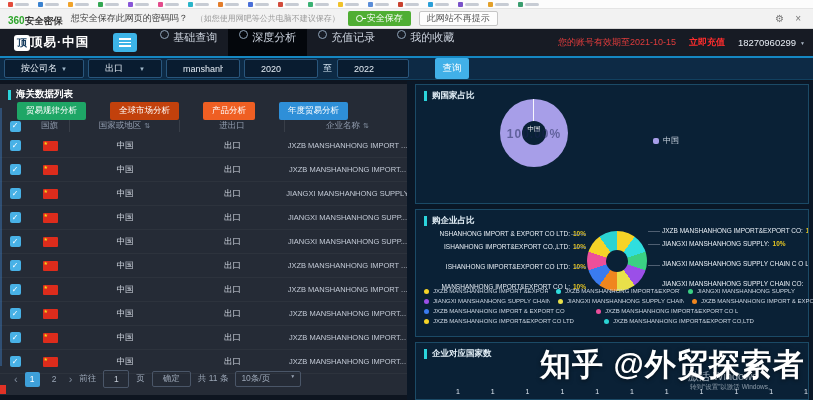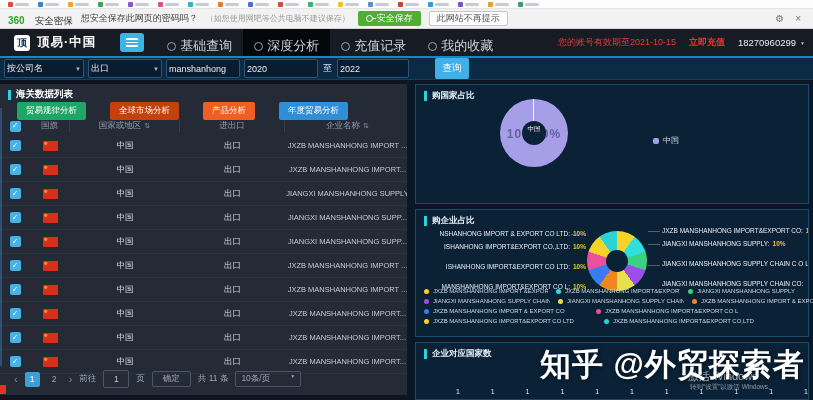--- a/index.html
+++ b/index.html
@@ -8,53 +8,53 @@
   
   #bookmarks{position:absolute;left:0;top:0;width:813px;height:9px;background:#fcfcfc;
     display:flex;align-items:center;gap:9px;padding-left:8px;border-bottom:1px solid #e4e4e4;box-sizing:border-box}
   .bm-item{display:flex;align-items:center;gap:2px}
   .bm-dot{width:5px;height:5px;border-radius:1px;display:inline-block}
   .bm-bar{width:14px;height:3px;border-radius:2px;background:#c7ccd4;display:inline-block}
   
   #pwbar{position:absolute;left:0;top:9px;width:813px;height:20px;background:#f2f2f2;
     border-bottom:1px solid #d6d6d6;display:flex;align-items:center;gap:8px;padding:0 8px;box-sizing:border-box}
   .brand360{font-size:10px;font-weight:bold;color:#2ea52c}
-  .brandrest{font-size:9.5px;font-weight:normal;color:#333;margin-left:10px}
+  .brandrest{font-size:9.5px;font-weight:bold;color:#333;margin-left:0}
   .pw-msg{font-size:9px;color:#444}
   .pw-note{font-size:8px;color:#9a9a9a}
   .pw-save{background:#4fae33;color:#fff;border:none;border-radius:2px;font-size:9px;
     height:15px;padding:0 8px;display:flex;align-items:center;gap:4px}
   .key-ico{width:5px;height:5px;border:1px solid #fff;border-radius:50%;position:relative;display:inline-block}
   .key-ico::after{content:"";position:absolute;left:5px;top:2px;width:4px;height:1px;background:#fff}
   .pw-dismiss{background:#fdfdfd;color:#555;border:1px solid #c6c6c6;border-radius:2px;font-size:9px;height:15px;padding:0 7px}
   .win-ctl{margin-left:auto;display:flex;gap:11px;color:#777;font-size:10px;padding-right:4px}
   
   #appheader{position:absolute;left:0;top:29px;width:813px;height:27px;background:#171b24;
     display:flex;align-items:center;padding-left:14px;box-sizing:border-box}
   .logo-box{width:16px;height:16px;background:#fff;border-radius:3px;display:flex;align-items:center;
     justify-content:center;font-size:10px;font-weight:bold;color:#143a5c}
-  .app-title{color:#fff;font-size:12.5px;font-weight:bold;margin-left:7px;letter-spacing:1px}
+  .app-title{color:#fff;font-size:12.5px;font-weight:bold;letter-spacing:1px}
   .hamburger{width:24px;height:19px;background:#3cb4e7;border-radius:3px;margin-left:24px;
     display:flex;flex-direction:column;justify-content:center;gap:2px;align-items:center;border:none}
   .hamburger i{width:12px;height:1.5px;background:#fff;display:block}
   #nav{display:flex;margin-left:12px;height:27px}
-  .nav-item{display:flex;align-items:center;gap:4px;padding:17px 11px;font-size:13px;color:#ccd3de;cursor:pointer}
+  .nav-item{display:flex;gap:4px;padding:1px 11px;font-size:11px;color:#ccd3de;cursor:pointer}
   .nav-item.active{background:#04070c}
   .nav-ico{width:7px;height:7px;border:1px solid #8fa3b8;border-radius:50%;display:inline-block}
   #hdr-right{position:absolute;right:8px;top:29px;height:27px;display:flex;align-items:center;gap:13px}
   .expiry{color:#e03c3c;font-size:9px}
   .recharge{color:#ff2d2d;font-size:9px;font-weight:bold}
   .phone{color:#e8edf4;font-size:9.5px;display:flex;align-items:center;gap:4px}
   .phone .caret{font-size:5px;color:#aab6c4}
   
   #filterbar{position:absolute;left:0;top:56px;width:813px;height:24px;background:#0d2a45;
     border-top:2px solid #1587c2;border-bottom:1px solid #11405f;display:flex;align-items:center;
     gap:4px;padding-left:4px;box-sizing:border-box}
   .field{height:19px;background:#091c30;border:1px solid #29567c;border-radius:2px;color:#e4ecf4;
-    font-size:9px;box-sizing:border-box;display:flex;align-items:center;padding:0 2px}
+    font-size:9px;box-sizing:border-box;display:flex;align-items:center;padding:0 16px}
   .select{justify-content:space-between}
   .select .caret{font-size:6px;color:#9fb6c8}
   input.field{font-family:inherit}
   .w80{width:80px}.w74{width:74px}.w72{width:72px}
   .sep{color:#cfe0ee;font-size:9px;margin:0 1px}
   .search-btn{width:34px;height:21px;background:#41b0e8;color:#fff;border:none;border-radius:2px;
     font-size:9.5px;margin-left:22px}
   
   #leftpanel{position:absolute;left:0;top:84px;width:410px;height:311px;background:#252b36}
   .p-title{display:flex;align-items:center;gap:5px;font-size:9.5px;font-weight:bold;color:#fff}

